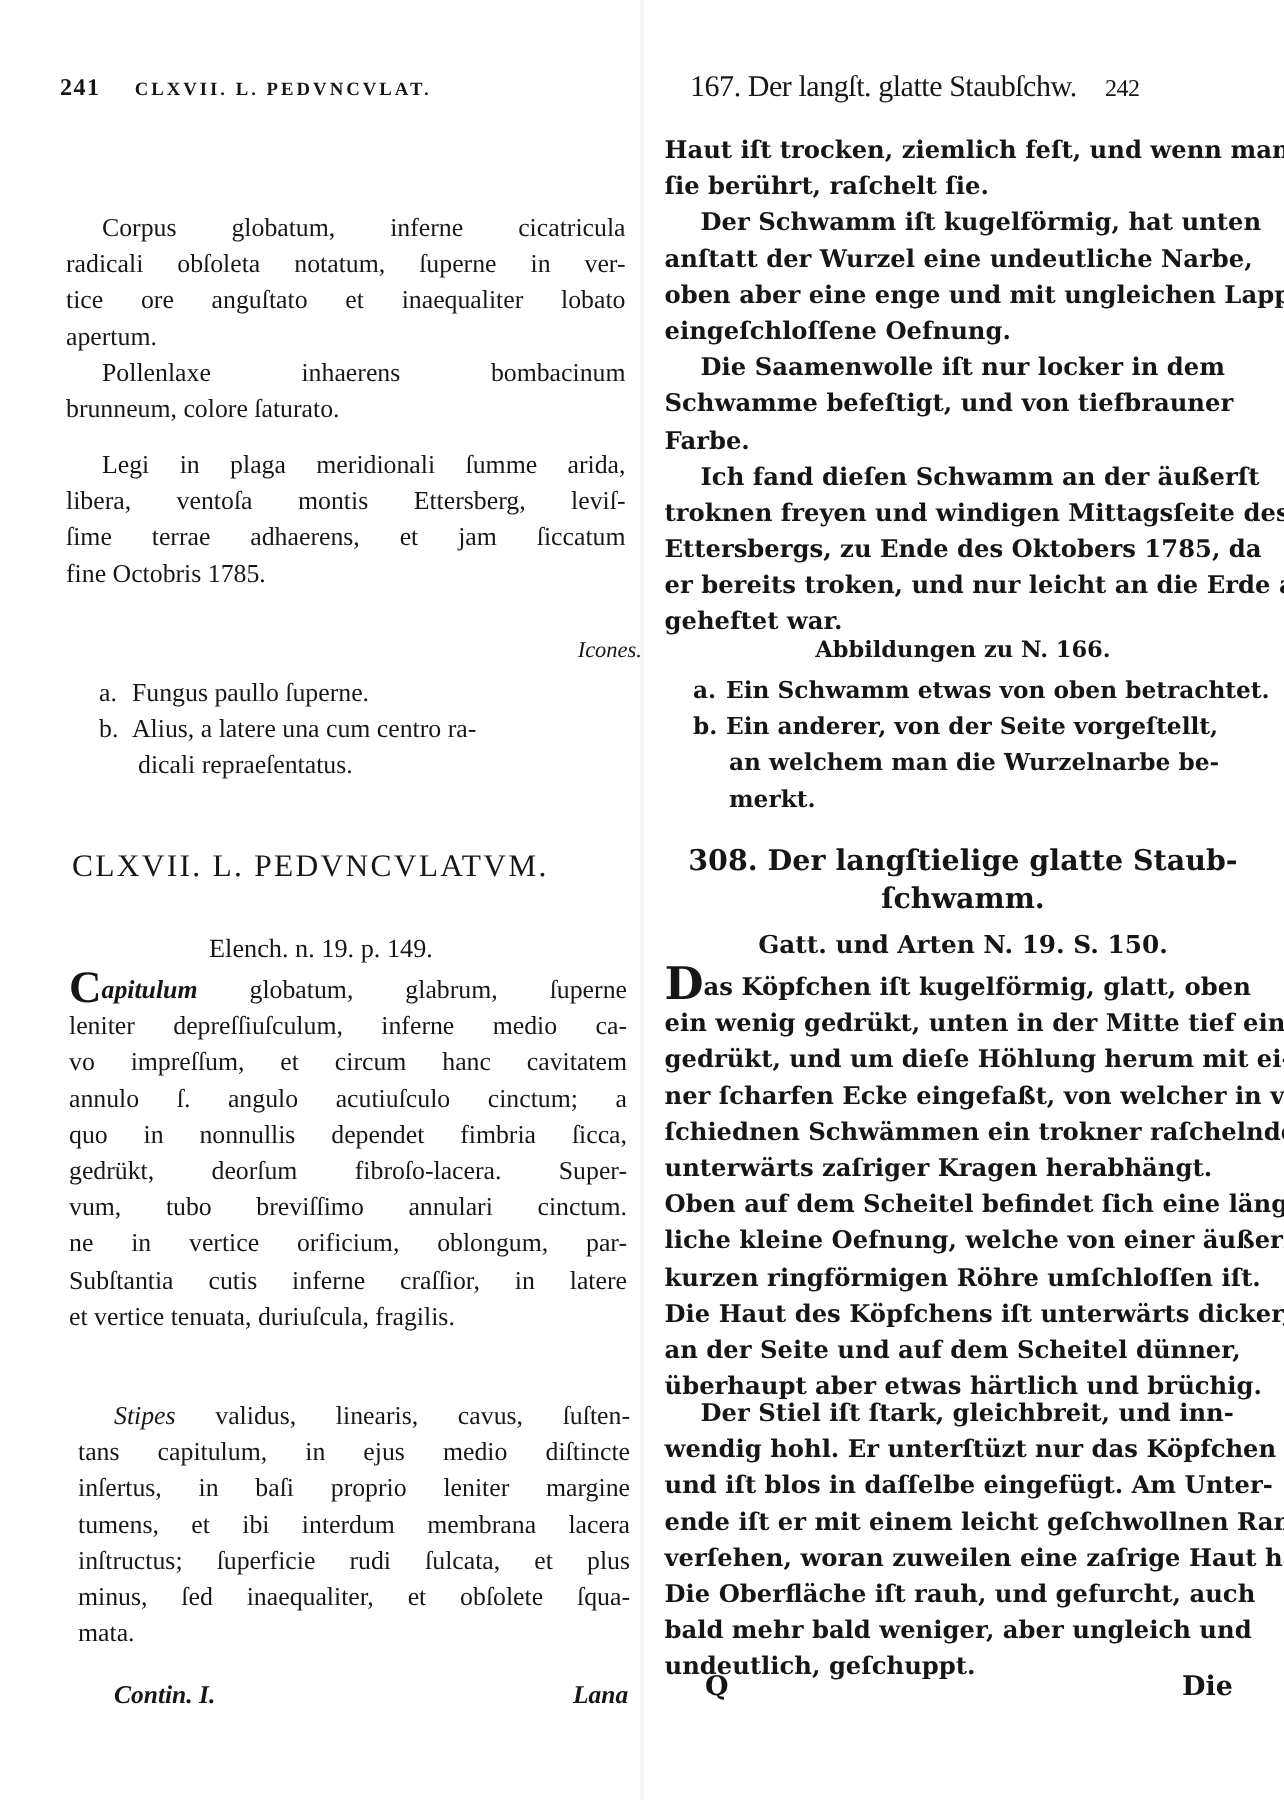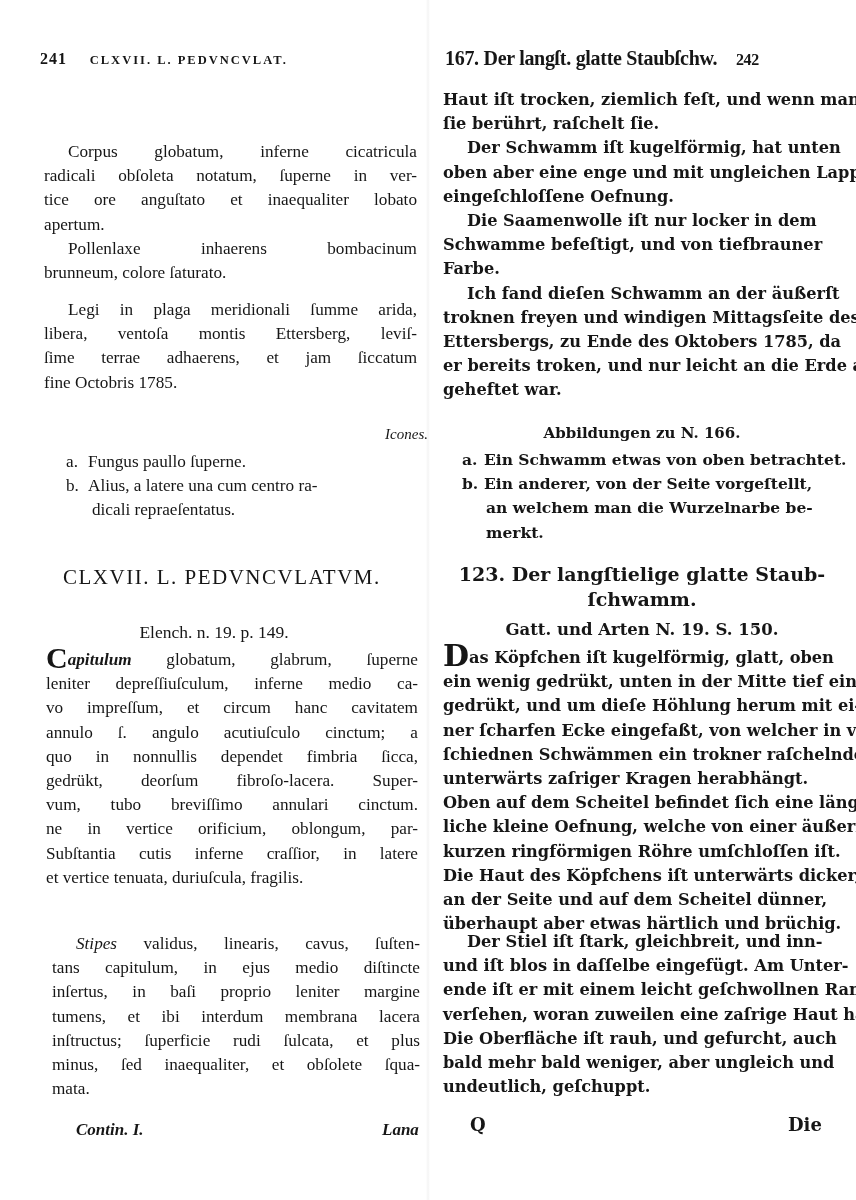--- a/index.html
+++ b/index.html
@@ -6,29 +6,29 @@
   body { width: 856px; height: 1200px; position: relative; overflow: hidden; color: #161616;
          font-family: "Liberation Serif", "DejaVu Serif", serif; }
   .page { position: absolute; top: 0; height: 1200px; }
   .left { left: 0; width: 428px; }
   .right { left: 428px; width: 428px; }
   .abs { position: absolute; white-space: nowrap; }
   .runhead { font-size: 15px; letter-spacing: 1px; font-weight: bold; }
   .runhead-l { left: 40px; top: 50px; }
   .runhead-l .pno { margin-right: 18px; font-size: 16px; }
   .runhead-l .rtitle { letter-spacing: 2px; font-size: 12.5px; }
-  .runhead-r { left: 17px; top: 47px; font-size: 20px; font-weight: bold; letter-spacing: -0.3px; }
+  .runhead-r { left: 32px; top: 47px; font-size: 20px; font-weight: normal; letter-spacing: -0.3px; }
   .runhead-r .pno { margin-left: 14px; font-size: 16px; }
   .block { position: absolute; left: 44px; width: 373px; font-size: 17.2px; line-height: 24.2px; }
   .rblock { position: absolute; left: 15px; width: 363px; font-size: 16.2px; line-height: 24.2px; font-weight: bold; font-family: "DejaVu Serif", serif; }
   .line { display: block; white-space: nowrap; text-align: justify; text-align-last: justify; height: 24.2px; }
   .line.last { text-align-last: left; }
   .indent { padding-left: 24px; }
   .italic { font-style: italic; }
-  .heading-l { position: absolute; left: 63px; top: 565px; font-size: 21px; letter-spacing: 1.5px; }
+  .heading-l { position: absolute; left: 48px; top: 565px; font-size: 21px; letter-spacing: 1.5px; }
   .heading-r { position: absolute; left: 0; width: 428px; top: 562px; text-align: center; font-size: 19px; line-height: 25px; font-weight: bold; font-family: "DejaVu Serif", serif; }
   .sub-l { position: absolute; left: 0; width: 428px; top: 622px; text-align: center; font-size: 17.5px; }
   .sub-r { position: absolute; left: 0; width: 428px; top: 620px; text-align: center; font-size: 16.5px; font-weight: bold; font-family: "DejaVu Serif", serif; }
   .dropcap { font-size: 30px; font-weight: bold; line-height: 20px; vertical-align: -3px; }
   .list-item { display: block; white-space: nowrap; height: 24.2px; }
   .list-mark { display: inline-block; width: 22px; }
   .footer-l { position: absolute; top: 1120px; font-size: 17px; font-style: italic; font-weight: bold; }
   .footer-r { position: absolute; top: 1114px; font-size: 18px; font-weight: bold; font-family: "DejaVu Serif", serif; }
   .gutter { position: absolute; left: 426px; top: 0; width: 4px; height: 1200px; background: linear-gradient(to right, #ffffff, #f4f4f4, #ffffff); }
 </style>
@@ -104,20 +104,21 @@
 <div class="page right">
   <div class="abs runhead-r">
     <span>167. Der langſt. glatte Staubſchw.</span>
     <span class="pno">242</span>
   </div>
 
   <div class="rblock" style="top:88px;">
     <span class="line">Haut iſt trocken, ziemlich feſt, und wenn man</span>
     <span class="line last">ſie berührt, raſchelt ſie.</span>
     <span class="line indent">Der Schwamm iſt kugelförmig, hat unten</span>
+    <span class="line">anſtatt der Wurzel eine undeutliche Narbe,</span>
     <span class="line">oben aber eine enge und mit ungleichen Lappen</span>
     <span class="line last">eingeſchloſſene Oefnung.</span>
     <span class="line indent">Die Saamenwolle iſt nur locker in dem</span>
     <span class="line">Schwamme befeſtigt, und von tiefbrauner</span>
     <span class="line last">Farbe.</span>
     <span class="line indent">Ich fand dieſen Schwamm an der äußerſt</span>
     <span class="line">troknen freyen und windigen Mittagsſeite des</span>
     <span class="line">Ettersbergs, zu Ende des Oktobers 1785, da</span>
     <span class="line">er bereits troken, und nur leicht an die Erde an-</span>
     <span class="line last">geheftet war.</span>
@@ -130,21 +131,21 @@
       <span class="list-mark">a.</span><span>Ein Schwamm etwas von oben betrachtet.</span>
     </span>
     <span class="list-item">
       <span class="list-mark">b.</span><span>Ein anderer, von der Seite vorgeſtellt,</span>
     </span>
     <span class="list-item" style="padding-left:24px;">an welchem man die Wurzelnarbe be-</span>
     <span class="list-item" style="padding-left:24px;">merkt.</span>
   </div>
 
   <div class="heading-r">
-    <div>123. Der langſtielige glatte Staub-</div>
+    <div>308. Der langſtielige glatte Staub-</div>
     <div>ſchwamm.</div>
   </div>
   <div class="sub-r">Gatt. und Arten N. 19. S. 150.</div>
 
   <div class="rblock" style="top:646px;">
     <span class="line"><span class="dropcap">D</span><span>as Köpfchen iſt kugelförmig, glatt, oben</span></span>
     <span class="line">ein wenig gedrükt, unten in der Mitte tief ein-</span>
     <span class="line">gedrükt, und um dieſe Höhlung herum mit ei-</span>
     <span class="line">ner ſcharfen Ecke eingefaßt, von welcher in ver-</span>
     <span class="line">ſchiednen Schwämmen ein trokner raſchelnder,</span>
@@ -152,20 +153,21 @@
     <span class="line">Oben auf dem Scheitel befindet ſich eine läng-</span>
     <span class="line">liche kleine Oefnung, welche von einer äußerſt</span>
     <span class="line">kurzen ringförmigen Röhre umſchloſſen iſt.</span>
     <span class="line">Die Haut des Köpfchens iſt unterwärts dicker,</span>
     <span class="line">an der Seite und auf dem Scheitel dünner,</span>
     <span class="line last">überhaupt aber etwas härtlich und brüchig.</span>
   </div>
 
   <div class="rblock" style="top:930px;">
     <span class="line indent">Der Stiel iſt ſtark, gleichbreit, und inn-</span>
+    <span class="line">wendig hohl. Er unterſtüzt nur das Köpfchen</span>
     <span class="line">und iſt blos in daſſelbe eingefügt. Am Unter-</span>
     <span class="line">ende iſt er mit einem leicht geſchwollnen Rande</span>
     <span class="line">verſehen, woran zuweilen eine zaſrige Haut hängt.</span>
     <span class="line">Die Oberfläche iſt rauh, und gefurcht, auch</span>
     <span class="line">bald mehr bald weniger, aber ungleich und</span>
     <span class="line last">undeutlich, geſchuppt.</span>
   </div>
 
   <div class="footer-r" style="left:42px;">Q</div>
   <div class="footer-r" style="left:360px;">Die</div>

